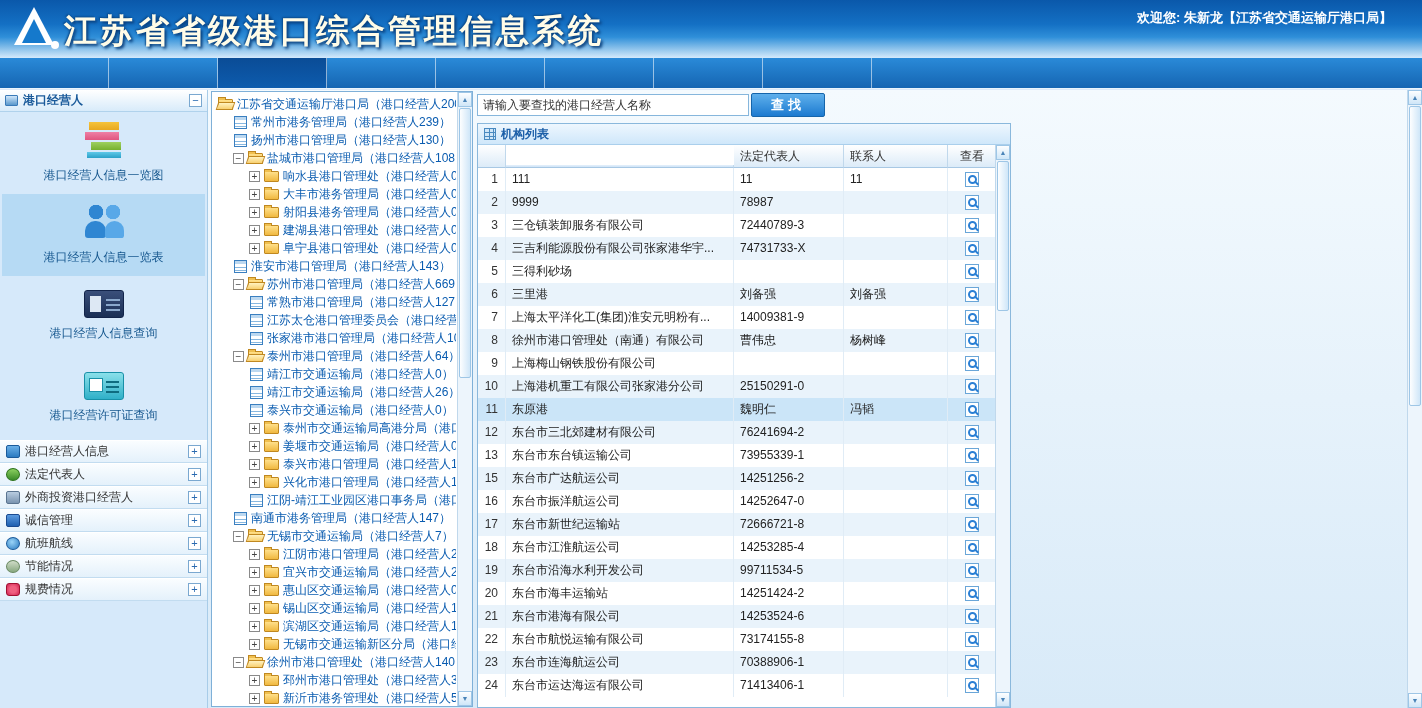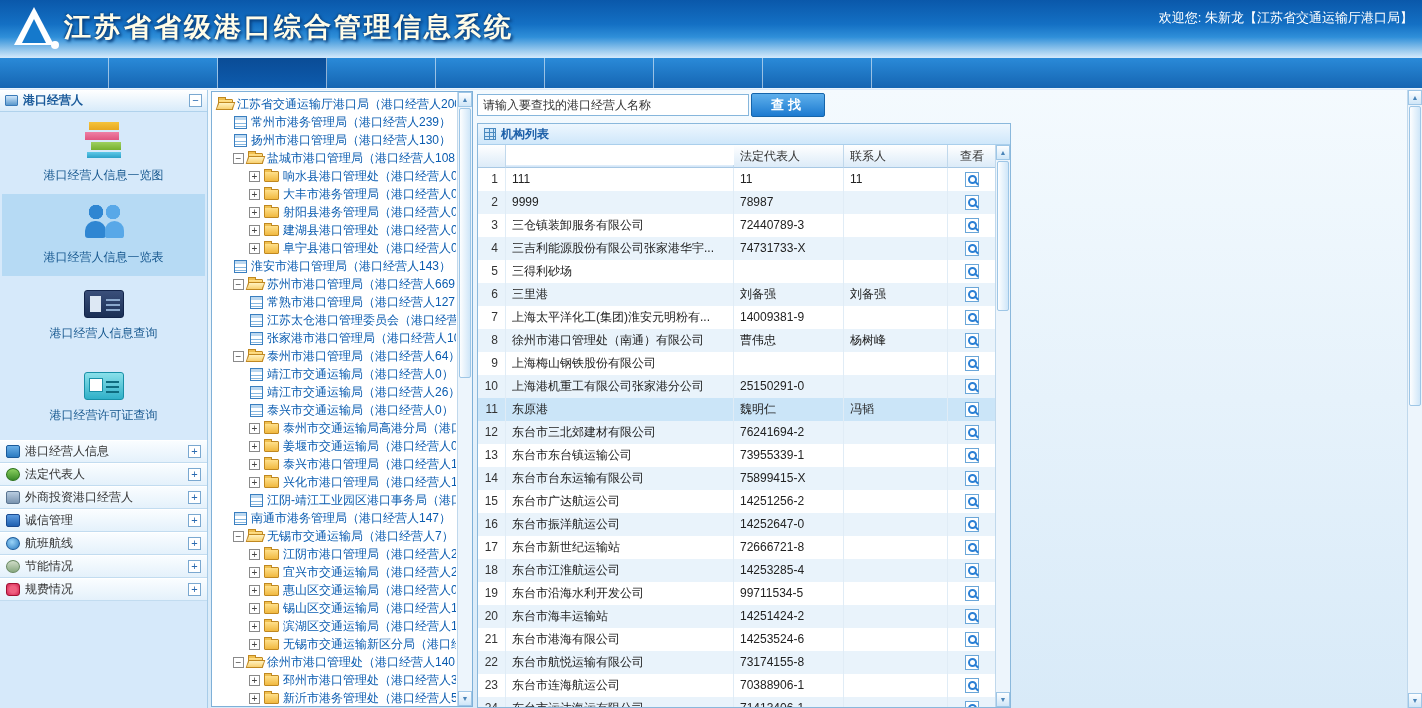--- a/index.html
+++ b/index.html
@@ -4,23 +4,23 @@
 <style>
   * { margin:0; padding:0; box-sizing:border-box; }
   html,body { width:1422px; height:708px; overflow:hidden; }
   body { font-family:"Liberation Sans","DejaVu Sans",sans-serif; font-size:12px; background:#fff; }
   #app { position:relative; width:1422px; height:708px; overflow:hidden; background:#dceafa; }
 
   
   .top-header { position:relative; height:58px;
     background:linear-gradient(180deg,#0a58aa 0%,#1470c4 42%,#2f8fd9 64%,#9fcdef 88%,#d5eafc 100%); }
   .logo { position:absolute; left:8px; top:5px; }
-  .app-title { position:absolute; left:64px; top:9px; font-size:27px; font-weight:bold; letter-spacing:3px;
+  .app-title { position:absolute; left:64px; top:9px; font-size:33px; font-weight:bold; letter-spacing:3px;
     color:#fffce8; text-shadow:2px 2px 3px #083c78, -1px -1px 2px #0a4a8a; }
-  .welcome { position:absolute; right:9px; top:9px; color:#ffffff; font-weight:normal; font-size:13px; }
+  .welcome { position:absolute; right:30px; top:9px; color:#ffffff; font-weight:bold; font-size:13px; }
   .header-links { position:absolute; right:10px; top:38px; }
   .hlink { color:#ffe400; font-weight:bold; font-size:13px; margin-left:16px; cursor:pointer; text-decoration:none; }
 
   
   .nav { height:31px; display:flex; background:linear-gradient(180deg,#2a8ad8 0%,#1565b2 100%); border-bottom:1px solid #eaf4fc; }
   .tab { width:109px; line-height:30px; text-align:center; color:#fff; font-size:14px; font-weight:bold;
     border-right:1px solid rgba(255,255,255,.55); cursor:pointer; text-shadow:1px 1px 1px #0a4a8a; }
   .tab.active { background:linear-gradient(180deg,#0a4c96 0%,#0d5cae 100%); }
 
   
@@ -563,29 +563,20 @@
                 <div class="trow">
     <div class="c c-no">13</div>
     <div class="c c-name">东台市东台镇运输公司</div>
     <div class="c c-legal">73955339-1</div>
     <div class="c c-contact"></div>
     <div class="c c-view">
       <span class="view-icon"></span>
     </div>
   </div>
                 <div class="trow">
-    <div class="c c-no">14</div>
-    <div class="c c-name">东台市台东运输有限公司</div>
-    <div class="c c-legal">75899415-X</div>
-    <div class="c c-contact"></div>
-    <div class="c c-view">
-      <span class="view-icon"></span>
-    </div>
-  </div>
-                <div class="trow">
     <div class="c c-no">15</div>
     <div class="c c-name">东台市广达航运公司</div>
     <div class="c c-legal">14251256-2</div>
     <div class="c c-contact"></div>
     <div class="c c-view">
       <span class="view-icon"></span>
     </div>
   </div>
                 <div class="trow">
     <div class="c c-no">16</div>

